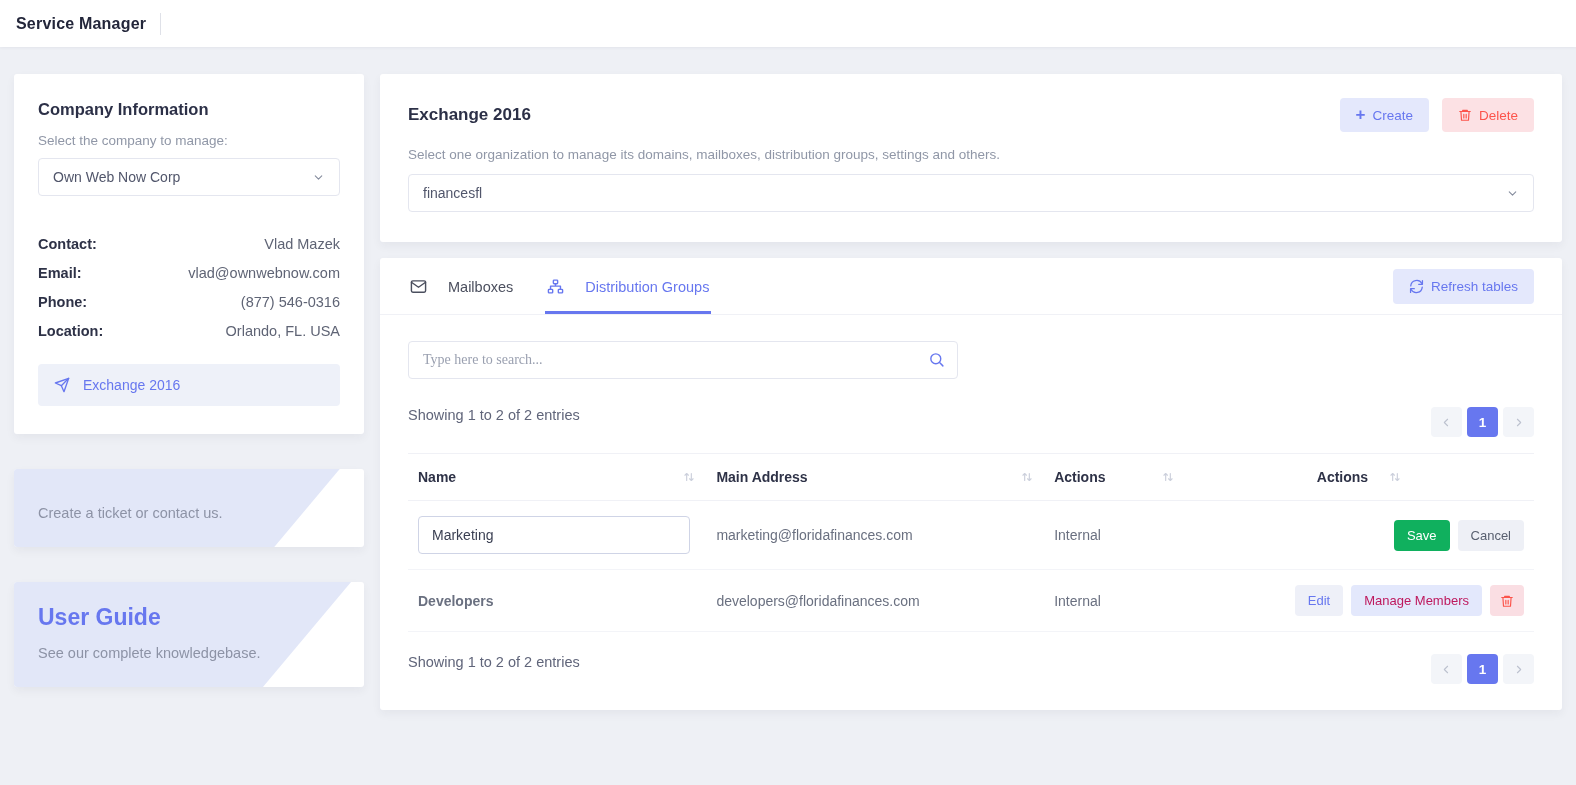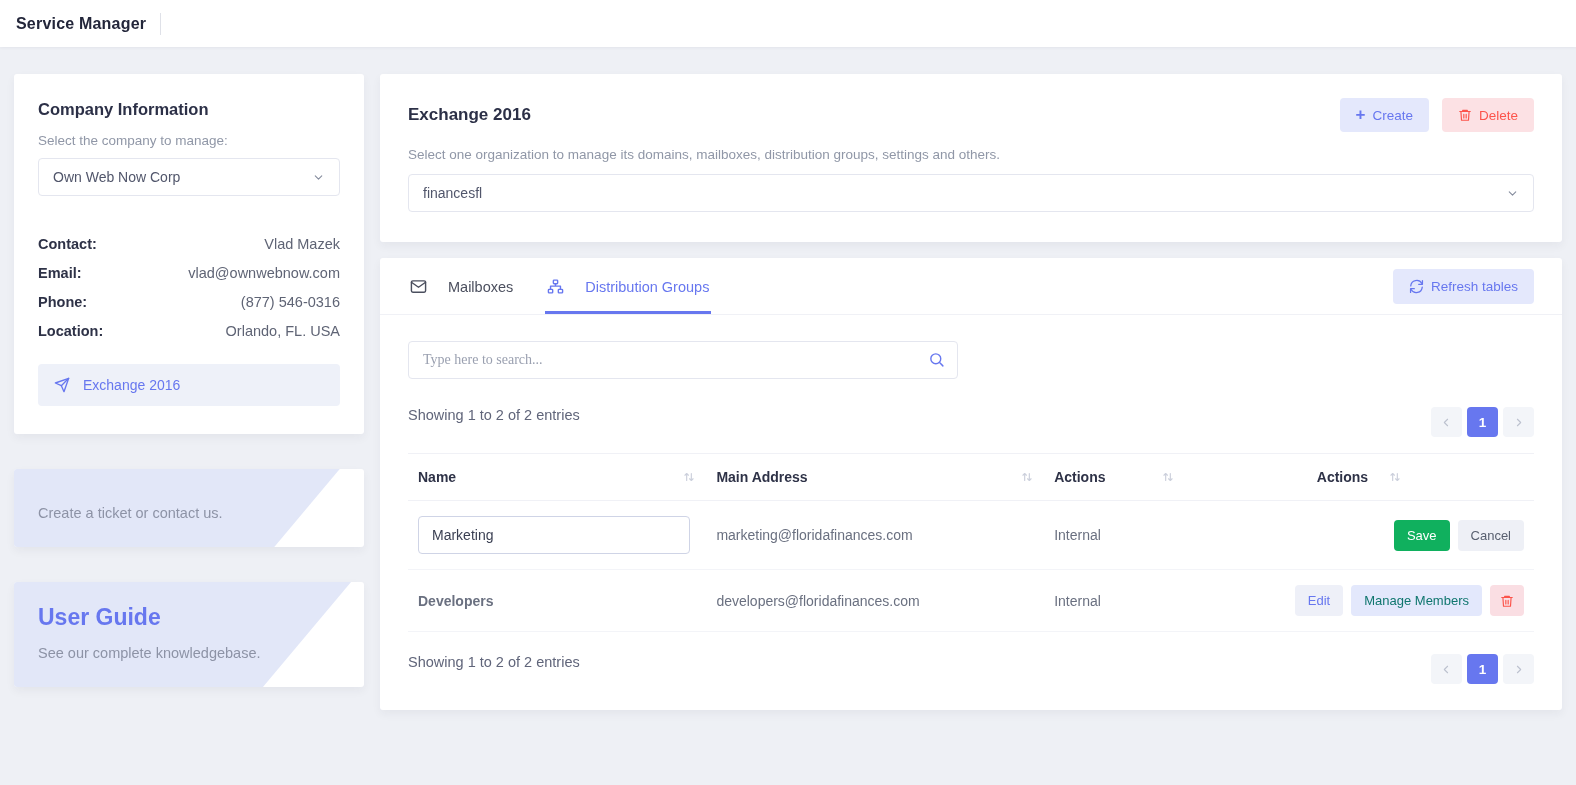--- a/index.html
+++ b/index.html
@@ -44,21 +44,21 @@
 
   
   .btn{display:inline-flex;align-items:center;justify-content:center;gap:7px;border:none;border-radius:4px;font-family:inherit;font-size:13.5px;cursor:pointer}
   .btn-lg{padding:9px 16px}
   .btn-sm{padding:8px 13px;font-size:13px}
   .btn-light-primary{background:#e4e8fc;color:#6777ef}
   .btn-light-danger{background:#fce1e4;color:#fc544b}
   .btn-success{background:#10b05e;color:#fff}
   .btn-light{background:#eef0f6;color:#596070}
   .btn-edit{background:#eef0f8;color:#6777ef}
-  .btn-manage{background:#e3e8fc;color:#0f766e}
+  .btn-manage{background:#e3e8fc;color:#be185d}
   .btn-icon-danger{width:34px;height:31px;padding:0;background:#fadee3;color:#fc544b}
   .btn-icon-danger .icon{width:14px;height:14px}
   .plus-glyph{font-size:17px;font-weight:700;line-height:1;margin-top:-1px}
   .btn .icon{width:14px;height:14px}
 
   
   .org-card{padding:24px 28px 30px}
   .org-head{display:flex;align-items:center;justify-content:space-between}
   .org-head h2{font-size:17px;font-weight:700;color:#2c3047}
   .org-actions{display:flex;gap:13px}

